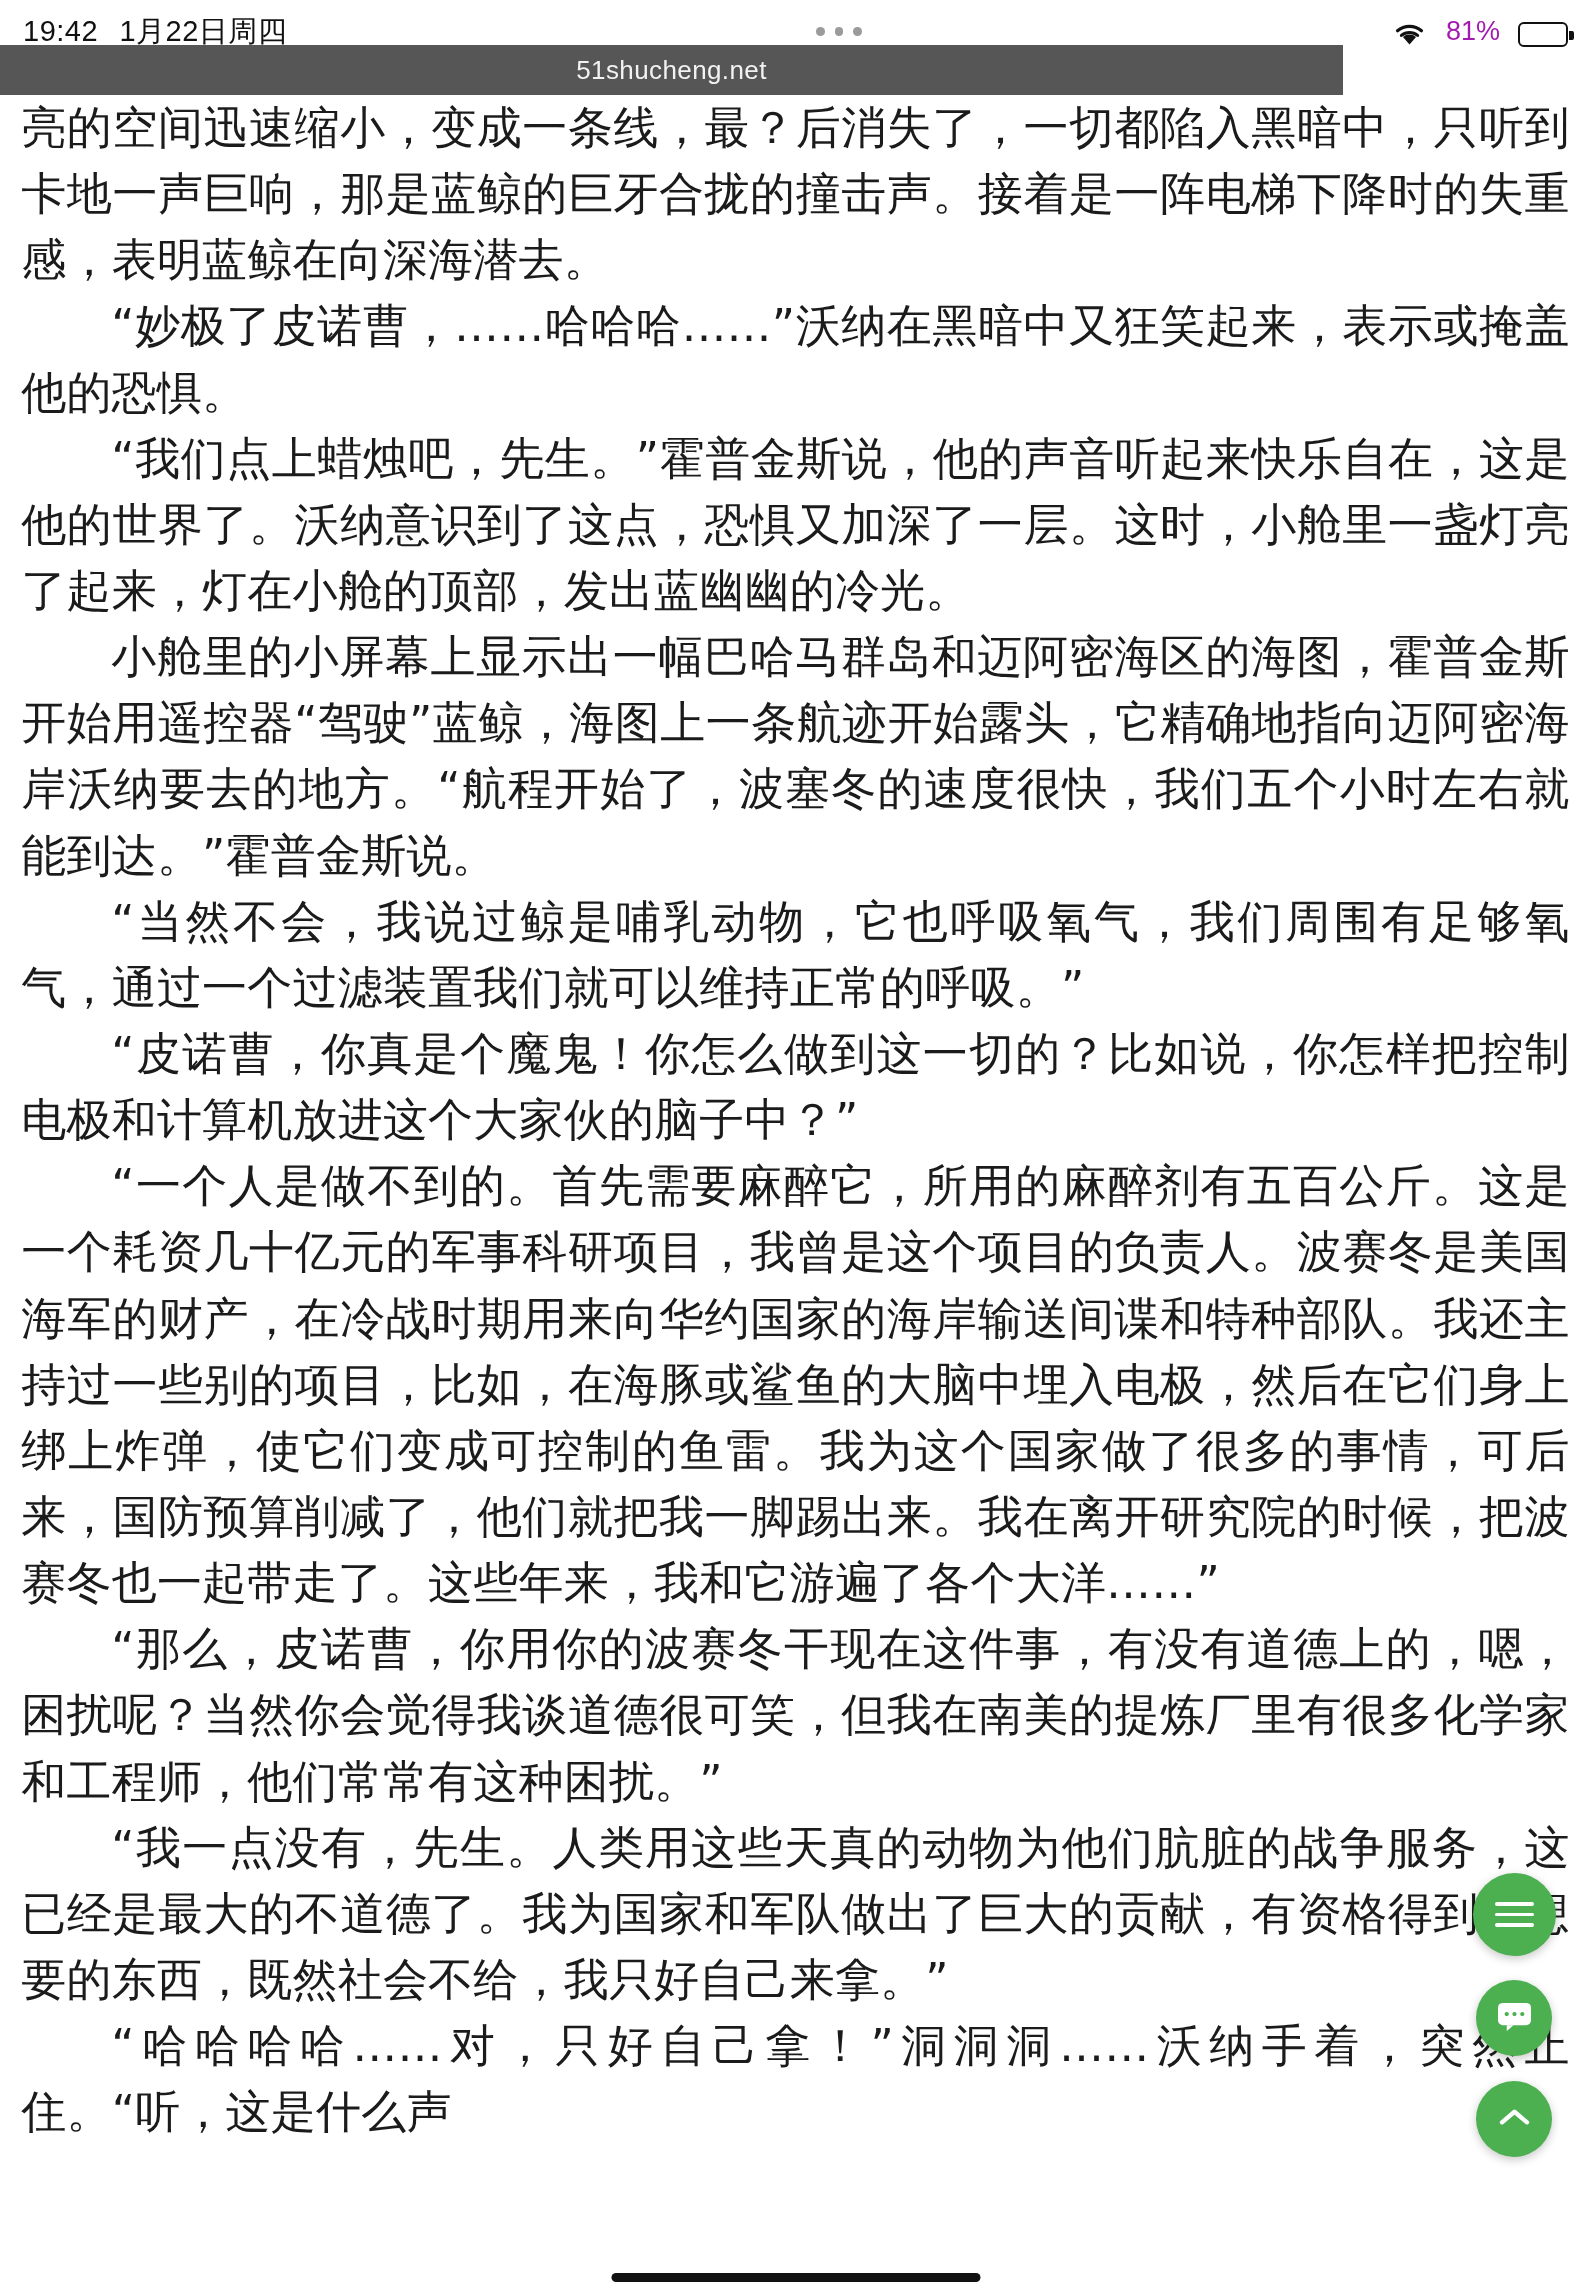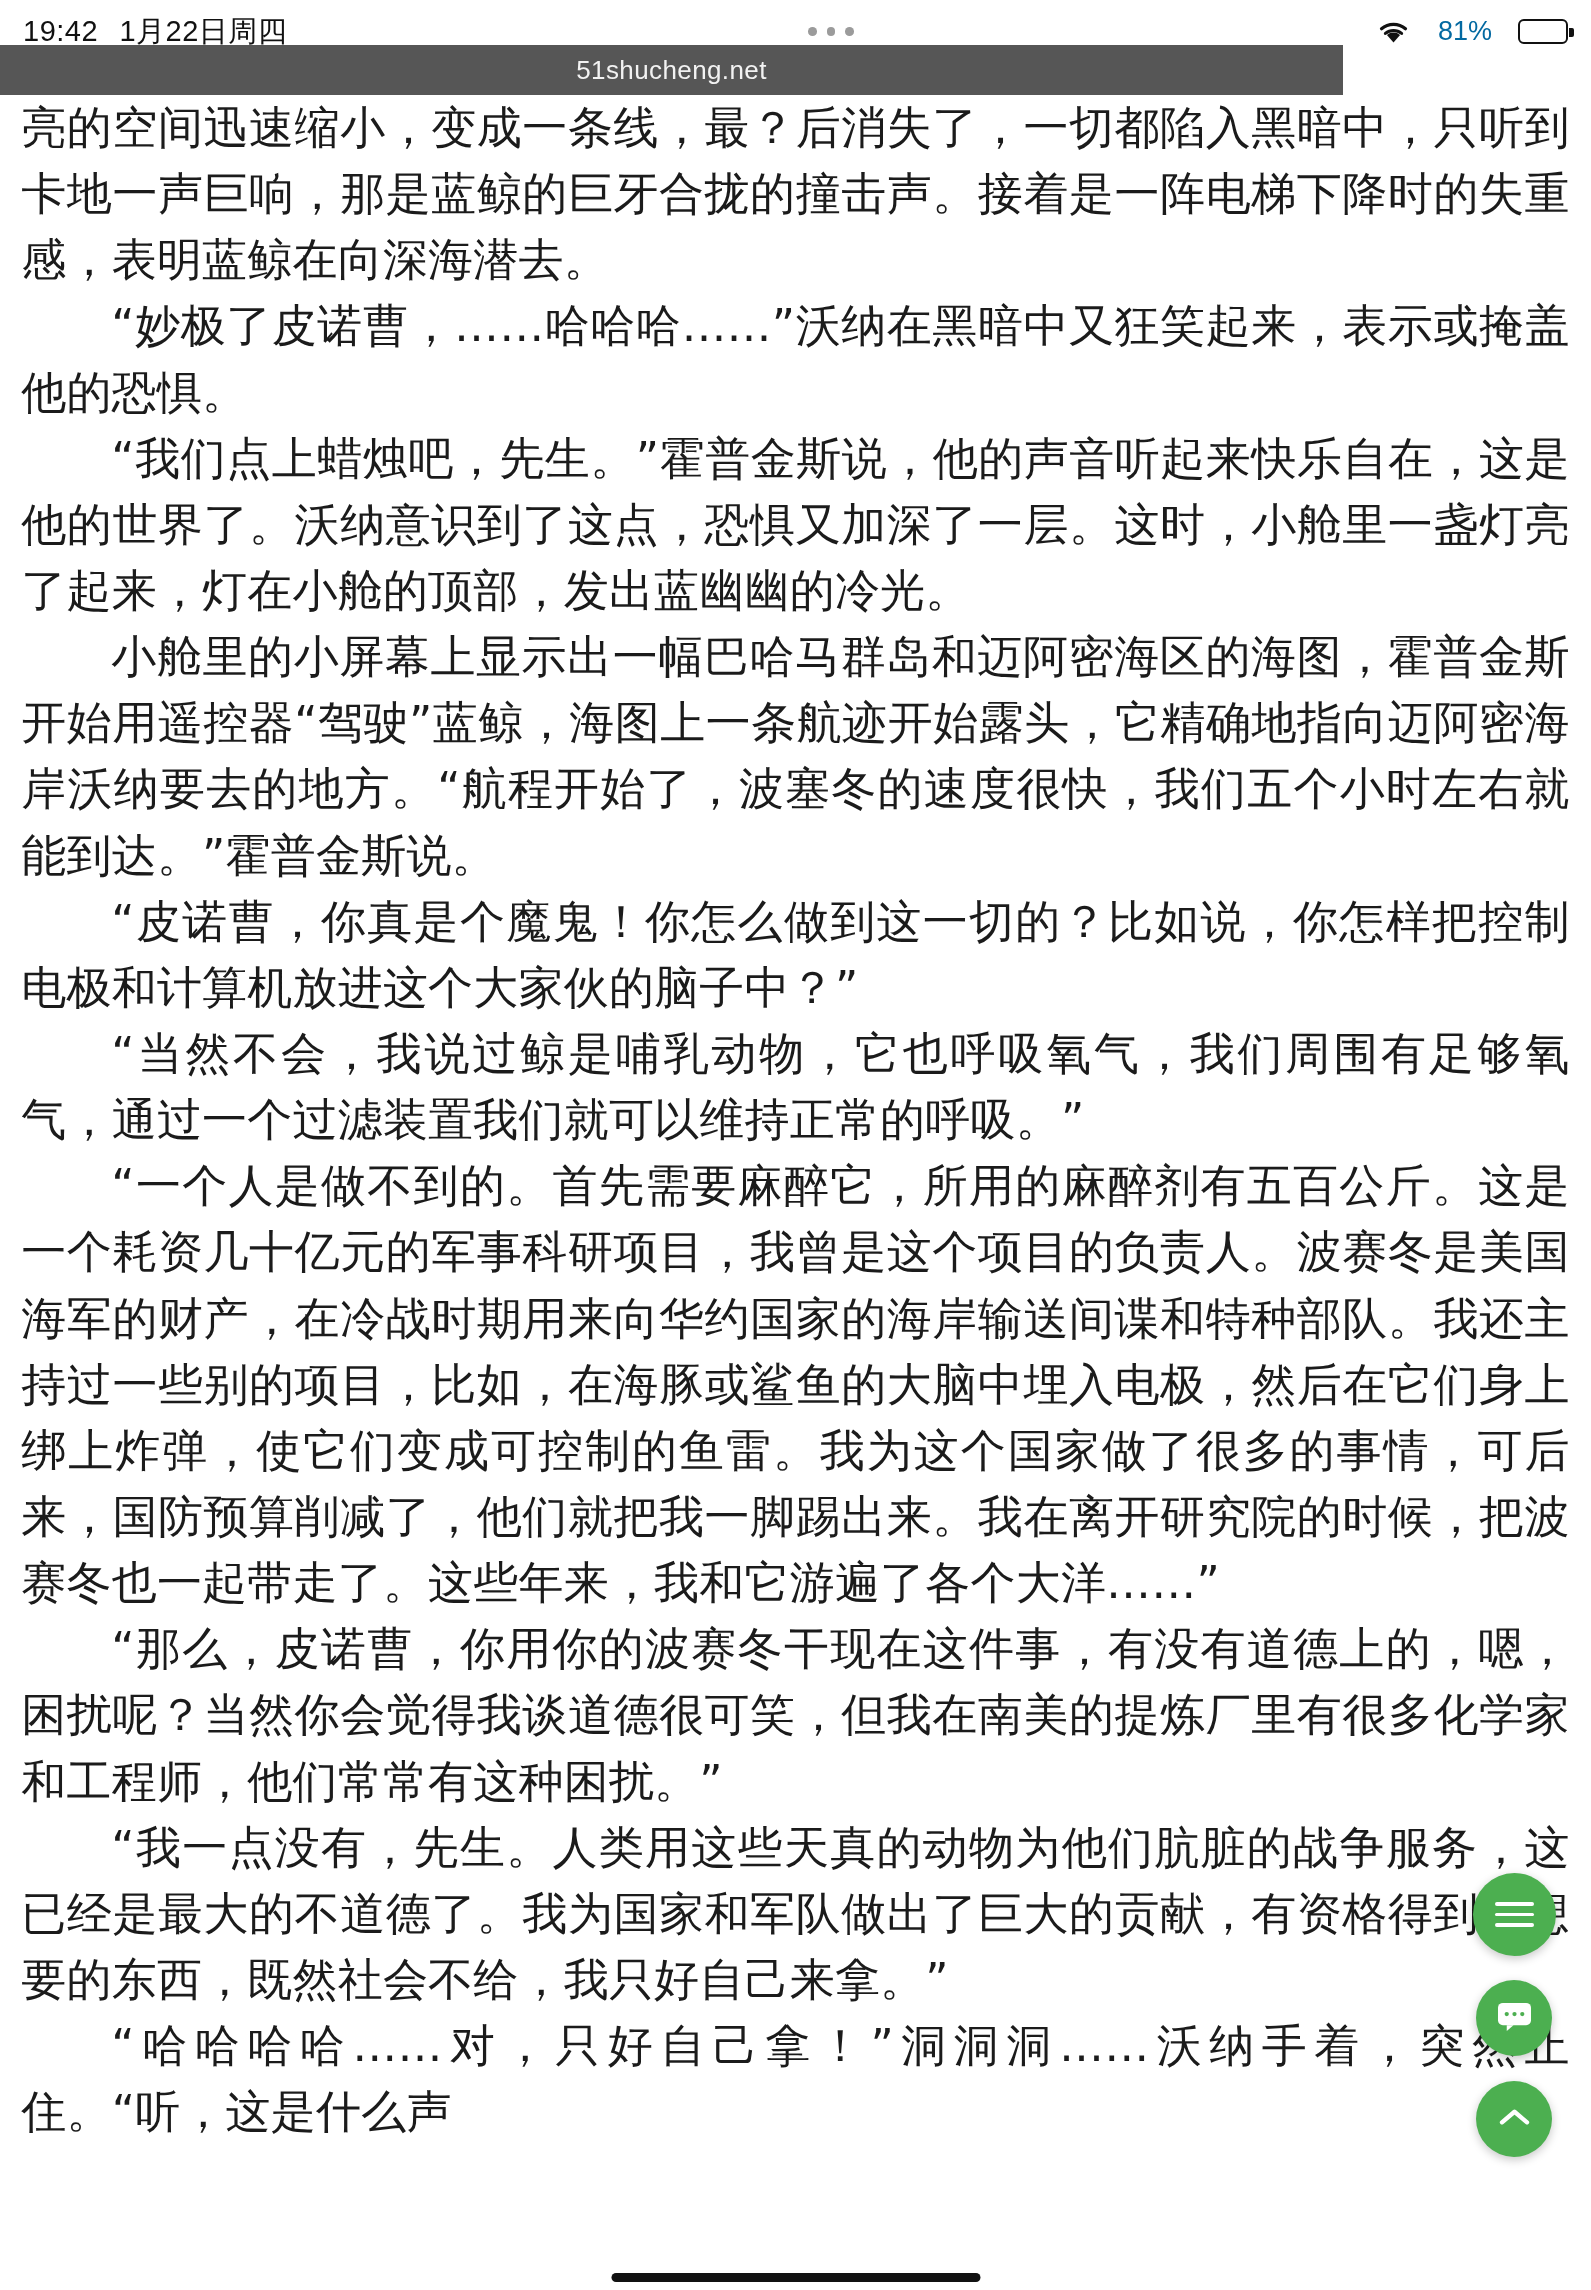--- a/index.html
+++ b/index.html
@@ -43,24 +43,24 @@
     gap: 9.7px;
   }
   .dot {
     width: 8.7px; height: 8.7px;
     border-radius: 50%;
     background: #9b9b9b;
     display: inline-block;
   }
   .sb-right {
     display: flex;
-    align-items: center;
-    gap: 26px;
+    align-items: flex-end;
+    gap: 18px;
     font-size: 27px;
-    color: #0369a1;
+    color: #a21caf;
   }
   .wifi-icon svg { display: block; }
   .battery {
     width: 50px;
     height: 25px;
     border: 2.9px solid #111;
     border-radius: 5.8px;
     position: relative;
     box-sizing: border-box;
     padding: 1.9px;
@@ -191,22 +191,22 @@
 
 <div class="urlbar">
   <span>51shucheng.net</span>
 </div>
 
 <div class="reader">
   <p class="">亮的空间迅速缩小，变成一条线，最？后消失了，一切都陷入黑暗中，只听到卡地一声巨响，那是蓝鲸的巨牙合拢的撞击声。接着是一阵电梯下降时的失重感，表明蓝鲸在向深海潜去。</p>
   <p class="indent">“妙极了皮诺曹，……哈哈哈……”沃纳在黑暗中又狂笑起来，表示或掩盖他的恐惧。</p>
   <p class="indent">“我们点上蜡烛吧，先生。”霍普金斯说，他的声音听起来快乐自在，这是他的世界了。沃纳意识到了这点，恐惧又加深了一层。这时，小舱里一盏灯亮了起来，灯在小舱的顶部，发出蓝幽幽的冷光。</p>
   <p class="indent">小舱里的小屏幕上显示出一幅巴哈马群岛和迈阿密海区的海图，霍普金斯开始用遥控器“驾驶”蓝鲸，海图上一条航迹开始露头，它精确地指向迈阿密海岸沃纳要去的地方。“航程开始了，波塞冬的速度很快，我们五个小时左右就能到达。”霍普金斯说。</p>
+  <p class="indent">“当然不会，我说过鲸是哺乳动物，它也呼吸氧气，我们周围有足够氧气，通过一个过滤装置我们就可以维持正常的呼吸。”</p>
   <p class="indent">“皮诺曹，你真是个魔鬼！你怎么做到这一切的？比如说，你怎样把控制电极和计算机放进这个大家伙的脑子中？”</p>
-  <p class="indent">“当然不会，我说过鲸是哺乳动物，它也呼吸氧气，我们周围有足够氧气，通过一个过滤装置我们就可以维持正常的呼吸。”</p>
   <p class="indent">“一个人是做不到的。首先需要麻醉它，所用的麻醉剂有五百公斤。这是一个耗资几十亿元的军事科研项目，我曾是这个项目的负责人。波赛冬是美国海军的财产，在冷战时期用来向华约国家的海岸输送间谍和特种部队。我还主持过一些别的项目，比如，在海豚或鲨鱼的大脑中埋入电极，然后在它们身上绑上炸弹，使它们变成可控制的鱼雷。我为这个国家做了很多的事情，可后来，国防预算削减了，他们就把我一脚踢出来。我在离开研究院的时候，把波赛冬也一起带走了。这些年来，我和它游遍了各个大洋……”</p>
   <p class="indent">“那么，皮诺曹，你用你的波赛冬干现在这件事，有没有道德上的，嗯，困扰呢？当然你会觉得我谈道德很可笑，但我在南美的提炼厂里有很多化学家和工程师，他们常常有这种困扰。”</p>
   <p class="indent">“我一点没有，先生。人类用这些天真的动物为他们肮脏的战争服务，这已经是最大的不道德了。我为国家和军队做出了巨大的贡献，有资格得到我想要的东西，既然社会不给，我只好自己来拿。”</p>
   <p class="indent cut">“哈哈哈哈……对，只好自己拿！”洞洞洞……沃纳手着，突然止住。“听，这是什么声</p>
 </div>
 
 <div class="fab fab-menu">
   <span class="bars">
     <span></span>
       <span></span>

